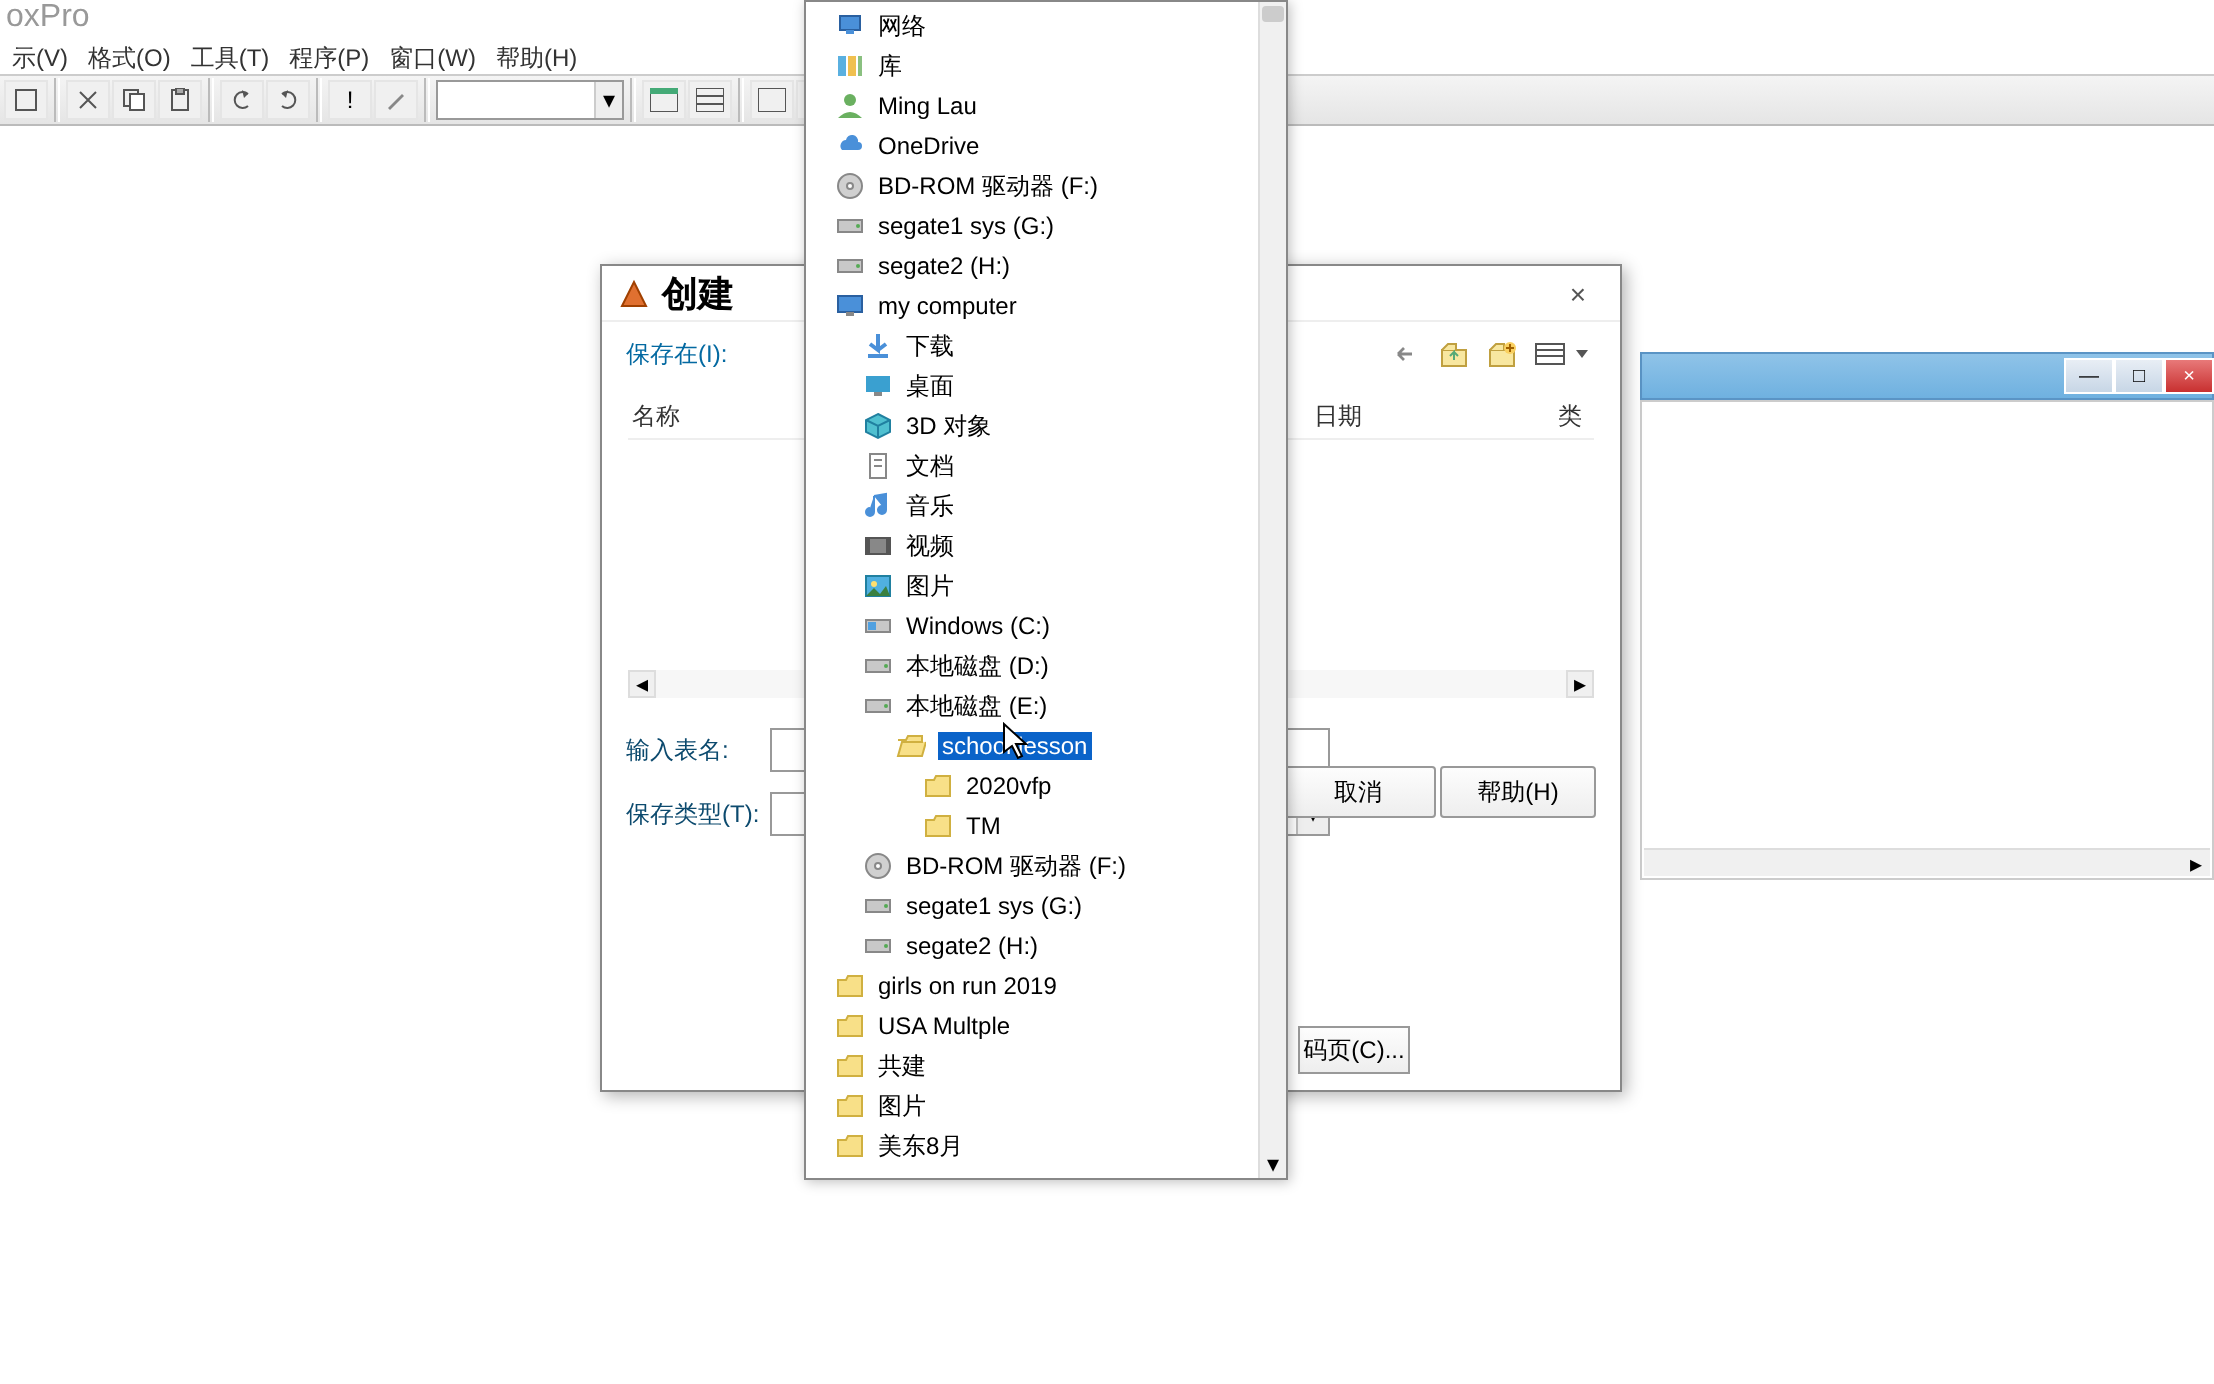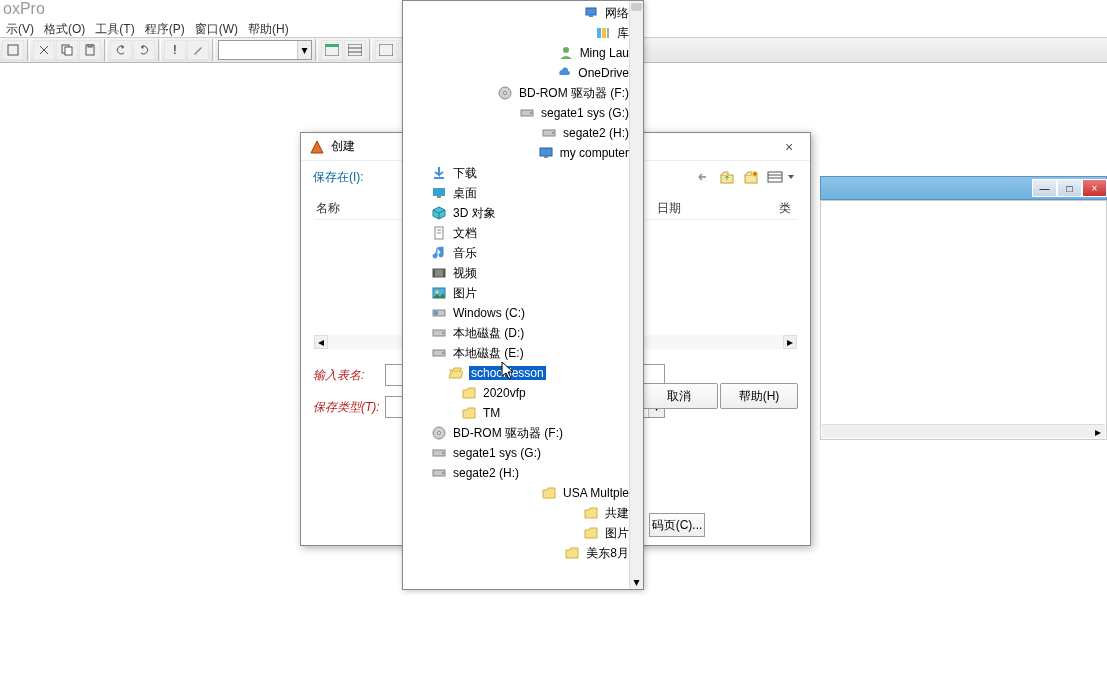--- a/index.html
+++ b/index.html
@@ -21,21 +21,21 @@
     .wctrl.max { background: linear-gradient(#e8eef5,#c7d6e6); }
     .wctrl.close { background: linear-gradient(#e87979,#c83030); color: #fff; }
     .bg-client { position: absolute; top: 200px; left: 820px; right: 0; height: 240px; background: #fff; border: 1px solid #ccc; }
     .bg-scroll-h { position: absolute; bottom: 1px; left: 1px; right: 1px; height: 14px; background: #f0f0f0; border-top: 1px solid #ddd; display: flex; align-items: center; }
     .bg-scroll-h .right-arrow { margin-left: auto; width: 14px; text-align: center; }
 
     
     .dlg { position: absolute; left: 300px; top: 132px; width: 511px; height: 414px; background: #fff; border: 1px solid #888; box-shadow: 2px 2px 8px rgba(0,0,0,0.3); }
     .dlg-title { height: 28px; display: flex; align-items: center; padding: 0 8px; border-bottom: 1px solid #eee; }
     .dlg-title .fox { width: 16px; height: 16px; margin-right: 6px; }
-    .dlg-title .txt { font-weight: normal; font-size: 12px; text-align: right; }
+    .dlg-title .txt { font-weight: bold; font-size: 18px; text-align: right; }
     .dlg-close { margin-left: auto; width: 26px; height: 18px; display: flex; align-items: center; justify-content: center; font-size: 14px; color: #555; }
     
     .dlg-row { display: flex; align-items: center; padding: 6px 12px; gap: 8px;}
     .dlg-row label { width: 68px; color: #0369a1; }
     .dlg-nav { display: flex; align-items: center; gap: 2px; margin-left: auto; }
     .nav-btn { width: 22px; height: 20px; display: flex; align-items: center; justify-content: center; border: 1px solid transparent; }
     .nav-btn svg { display: block; }
 
     .list-area { margin: 4px 12px; height: 155px; border: 1px solid #fff; position: relative; }
     .list-head { display: flex; border-bottom: 1px solid #eee; padding: 2px 0; color: #333;}
@@ -43,36 +43,36 @@
     .list-head .col-date { width: 100px; }
     .list-head .col-type { width: 40px; text-align: right; padding-right: 6px;}
     .list-scroll { position: absolute; left: 0; right: 0; bottom: 2px; height: 14px; display: flex; align-items: center; }
     .list-scroll .lbtn, .list-scroll .rbtn { width: 14px; height: 14px; background: #f0f0f0; border: 1px solid #ddd; display: flex; align-items: center; justify-content: center;}
     .list-scroll .track { flex: 1; height: 14px; background: #f7f7f7; }
     .list-scroll .lbtn { margin-left: 0; }
     .list-scroll .rbtn { margin-left: auto; }
 
     .dlg-bottom { padding: 8px 12px; }
     .in-row { display: flex; align-items: center; margin-bottom: 10px; }
-    .in-row label { width: 72px; color: #b91c1c; font-style: italic; }
+    .in-row label { width: 72px; color: #0c4a6e; }
     .in-row .field { flex: 0 0 280px; height: 22px; border: 1px solid #999; background: #fff; margin-right: 20px;}
     .combo { display: flex; align-items: center; }
     .combo .arrow { margin-left: auto; width: 16px; height: 20px; background: #eee; border-left: 1px solid #bbb; display: flex; align-items: center; justify-content: center;}
     .btncol { position: absolute; right: 12px; top: 250px; display: flex; flex-direction: row; gap: 2px; }
     .dlg-btn { width: 78px; height: 26px; border: 1px solid #999; background: linear-gradient(#fdfdfd,#eee); border-radius: 2px; display: flex; align-items: center; justify-content: center; }
     .codepage-btn { position: absolute; left: 348px; top: 380px; width: 56px; height: 24px; border: 1px solid #999; background: linear-gradient(#fdfdfd,#eee); display: flex; align-items: center; justify-content: center;}
 
     
     .dropdown { position: absolute; left: 402px; top: 0; width: 242px; height: 590px; background: #fff; border: 1px solid #888; box-shadow: 1px 1px 6px rgba(0,0,0,0.25);}
     .dd-scroll { position: absolute; right: 0; top: 0; width: 14px; height: 100%; background: #f0f0f0; border-left: 1px solid #ddd;}
     .dd-scroll .thumb { position: absolute; left: 1px; right: 1px; top: 2px; height: 8px; background: #ccc; border-radius: 2px;}
     .dd-scroll .down { position: absolute; left: 0; right: 0; bottom: 0; height: 14px; display: flex; align-items: center; justify-content: center;}
     .tree { padding: 2px 0 2px 14px; margin-right: 14px;}
     .tree-item { display: flex; align-items: center; height: 20px; white-space: nowrap;}
-    .tree-item.i1 { padding-left: 0px; justify-content: flex-end; }
+    .tree-item.i1 { padding-left: 0px; }
     .tree-item.i2 { padding-left: 14px; }
     .tree-item.i3 { padding-left: 30px; }
     .tree-item.i4 { padding-left: 44px; }
     .tree-item .icon { width: 16px; height: 16px; margin-right: 6px; display: flex; align-items: center; justify-content: center;}
     .tree-item.sel .lbl { background: #0a63c9; color: #fff; padding: 0 2px;}
     .cursor-arrow { position: absolute; left: 501px; top: 361px; pointer-events: none;}
 
     .black-bar { position: absolute; left: 0; bottom: 0; width: 100%; height: 0px; background: #000;}
   </style>
 </head>
@@ -470,20 +470,28 @@
           </svg>
         </span>
         <span class="lbl">segate2 (H:)</span>
       </div>
       <div class="tree-item i1">
         <span class="icon">
           <svg width="16" height="16">
             <path d="M2 5 L6 5 L7 3 L14 3 L14 13 L2 13 Z" fill="#f8e088" stroke="#d0b040"></path>
           </svg>
         </span>
+        <span class="lbl">girls on run 2019</span>
+      </div>
+      <div class="tree-item i1">
+        <span class="icon">
+          <svg width="16" height="16">
+            <path d="M2 5 L6 5 L7 3 L14 3 L14 13 L2 13 Z" fill="#f8e088" stroke="#d0b040"></path>
+          </svg>
+        </span>
         <span class="lbl">USA Multple</span>
       </div>
       <div class="tree-item i1">
         <span class="icon">
           <svg width="16" height="16">
             <path d="M2 5 L6 5 L7 3 L14 3 L14 13 L2 13 Z" fill="#f8e088" stroke="#d0b040"></path>
           </svg>
         </span>
         <span class="lbl">共建</span>
       </div>

